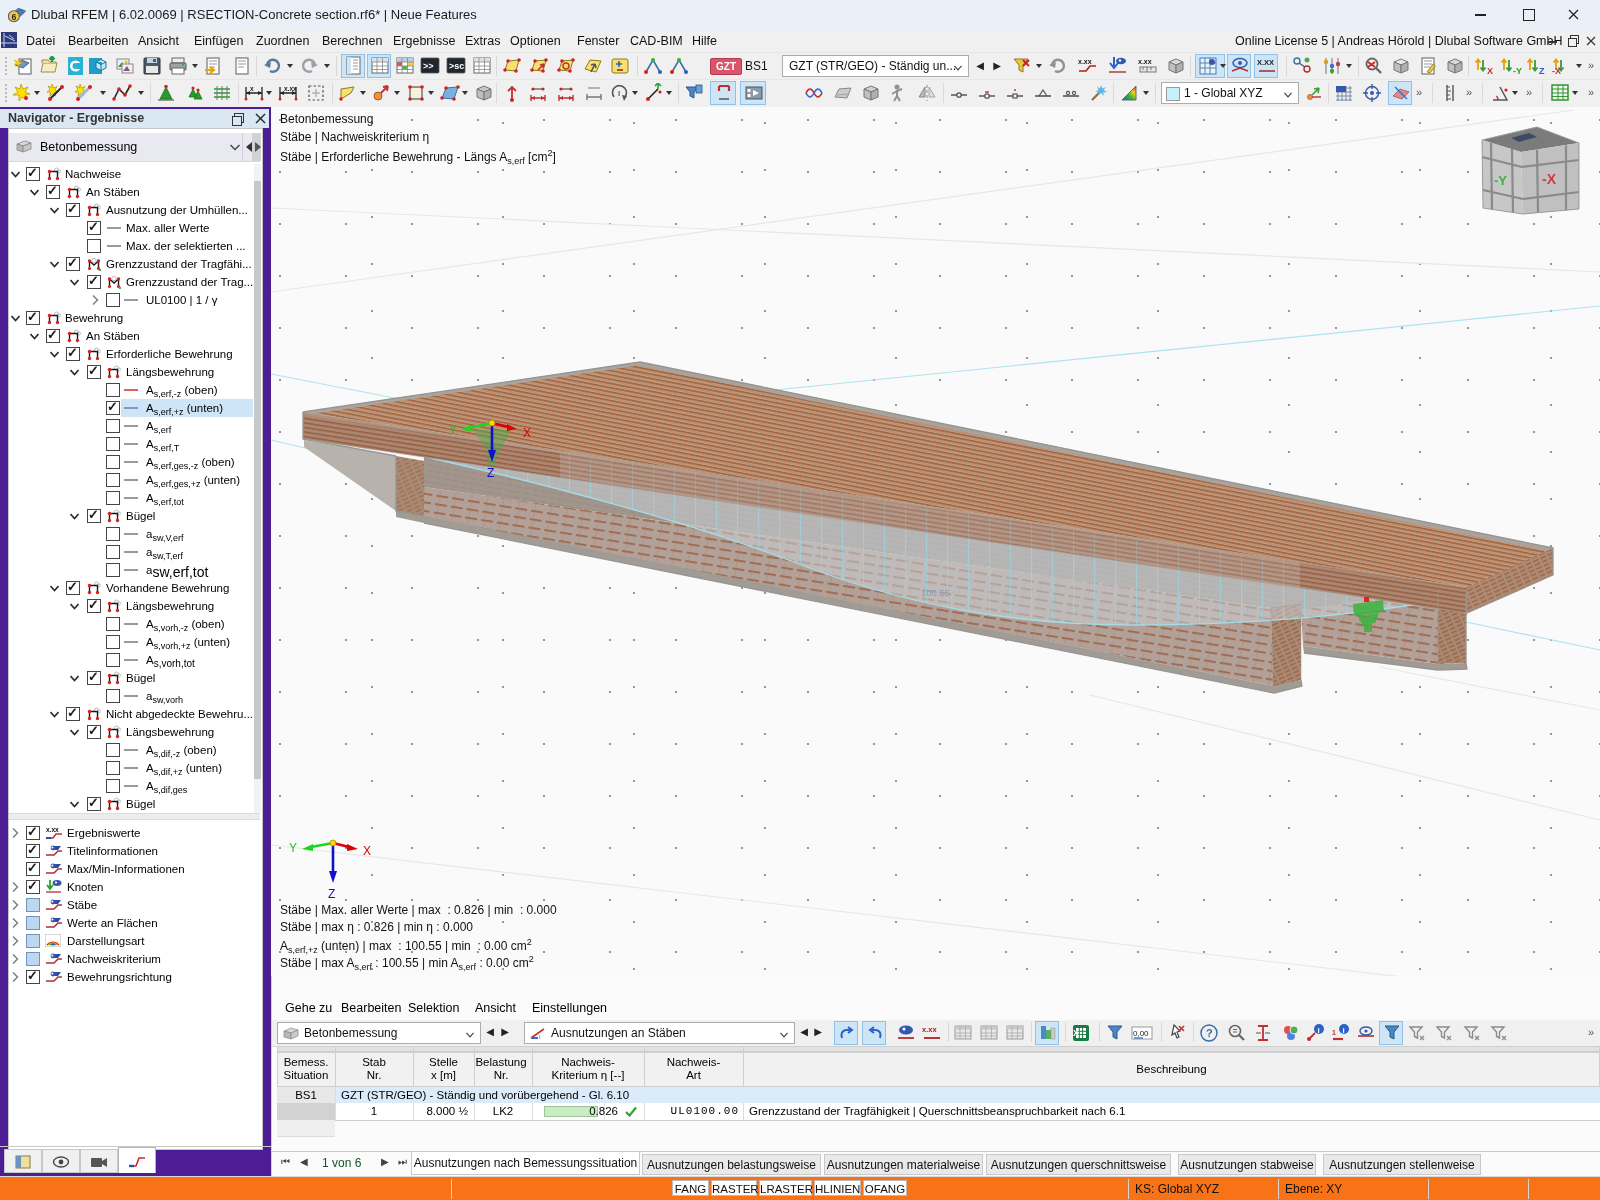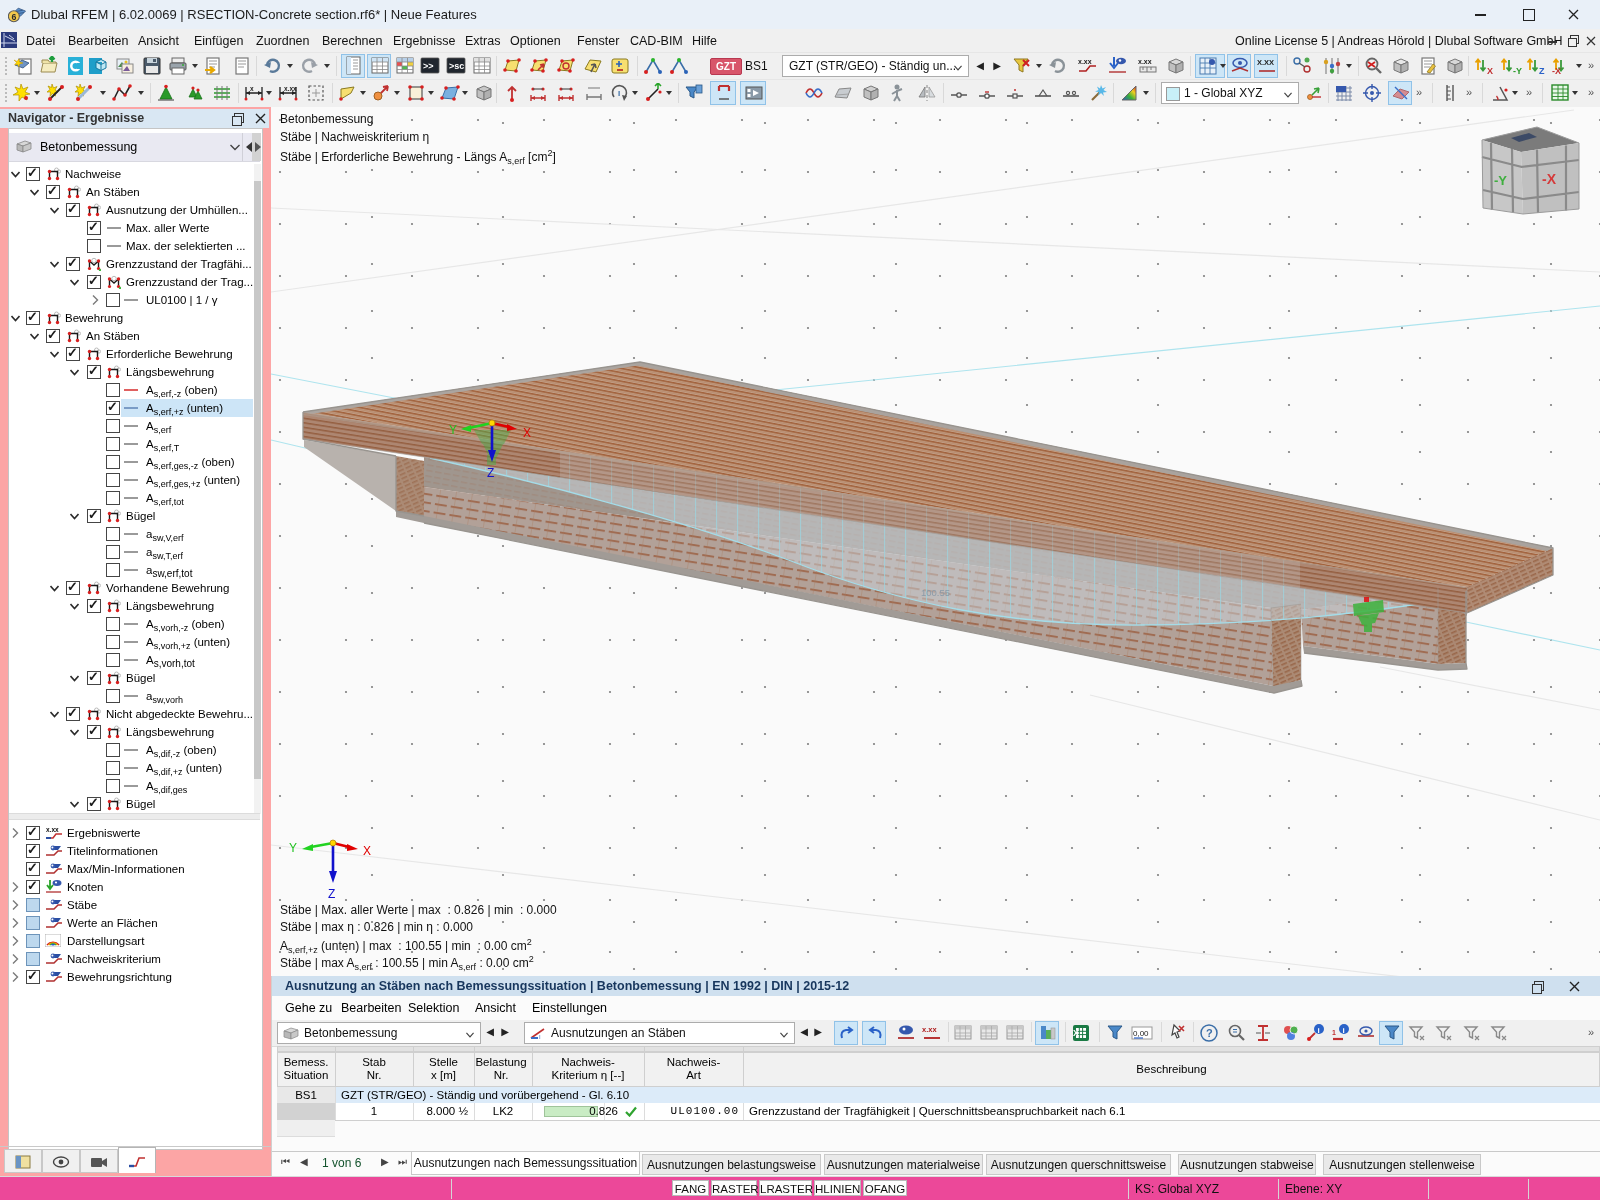--- a/index.html
+++ b/index.html
@@ -13,41 +13,41 @@
 .menu-item{position:absolute;top:5px;font-size:12.5px;color:#111;}
 .tb1{position:absolute;left:0;top:52px;width:1600px;height:27px;background:#f0f0f0;border-top:1px solid #e6e6e6;}
 .tb2{position:absolute;left:0;top:79px;width:1600px;height:28px;background:#f0f0f0;border-top:1px solid #e6e6e6;border-bottom:1px solid #d5d5d5;}
 .grip{position:absolute;top:4px;width:5px;height:19px;background-image:repeating-linear-gradient(#bbb 0 2px,transparent 2px 4px);background-size:2px 100%;background-repeat:no-repeat;background-position:1px 0;}
 .sep{position:absolute;top:3px;width:1px;height:20px;background:#d9d9d9;}
 .dd{position:absolute;top:11px;width:0;height:0;border-left:3.5px solid transparent;border-right:3.5px solid transparent;border-top:4px solid #333;}
 .combo{position:absolute;background:#fff;border:1px solid #acacac;font-size:12px;color:#111;}
 .cv{position:absolute;right:6px;top:8px;width:8px;height:8px;}
 .navbtn{position:absolute;width:14px;height:20px;top:3px;text-align:center;line-height:20px;font-size:10px;color:#222;}
 
-.nav{position:absolute;left:0;top:107px;width:271px;height:1069px;background:#fca5a5;}
+.nav{position:absolute;left:0;top:107px;width:271px;height:1069px;background:#4c1d95;}
 .nav-title{position:absolute;left:0;top:2px;width:269px;height:19px;background:#d9e7f3;}
 .nav-body{position:absolute;left:8px;top:21px;width:253px;height:1020px;background:#fff;border:1px solid #c5c5c5;}
 .tree-row{position:absolute;height:18px;font-size:11.5px;color:#000;white-space:nowrap;}
 .cb{position:absolute;width:12px;height:12px;border:1.5px solid #454545;background:#fff;}
 .cb .ck{position:absolute;left:0px;top:-3px;font-size:13px;color:#1a1a1a;font-weight:bold;}
 .cb3{position:absolute;width:12px;height:12px;border:1.5px solid #6d94ba;background:#bdd8ee;}
 .dashico{position:absolute;width:14px;height:2px;top:8px;background:#9a9a9a;}
 
 .vp{position:absolute;left:271px;top:107px;width:1329px;height:869px;background:#fafafa;overflow:hidden;}
 .vp-text{position:absolute;font-size:12px;color:#111;white-space:nowrap;}
 
 .bp{position:absolute;left:271px;top:976px;width:1329px;height:200px;background:#fbfbfb;border-left:1px solid #d0d0d0;}
 .bp-title{position:absolute;left:0;top:0;width:1329px;height:20px;background:#cfe0ef;}
 .bp-menu{position:absolute;left:0;top:20px;width:1329px;height:24px;background:#fbfbfb;}
 .bp-tool{position:absolute;left:0;top:44px;width:1329px;height:26px;background:#f0f0f0;border-bottom:1px solid #dcdcdc;}
 .th{position:absolute;font-size:11.5px;color:#000;text-align:center;line-height:13px;}
 .cell{position:absolute;font-size:11.5px;color:#000;white-space:nowrap;}
 .tab{position:absolute;font-size:12px;color:#111;text-align:center;background:#e9e9e9;border:1px solid #c9c9c9;box-sizing:border-box;}
 
-.status{position:absolute;left:0;top:1176px;width:1600px;height:24px;background:#ec4899;border-top:1px solid #d9d9d9;}
+.status{position:absolute;left:0;top:1176px;width:1600px;height:24px;background:#f97316;border-top:1px solid #d9d9d9;}
 .sbox{position:absolute;top:3px;height:16px;background:#fdfdfd;border:1px solid #b9b9b9;font-size:11.5px;color:#111;text-align:center;line-height:16px;box-sizing:border-box;}
 .stext{position:absolute;top:5px;font-size:12px;color:#111;}
 </style>
 </head>
 <body>
 <div id="app">
 
   <div class="titlebar">
     <svg class="abs" style="left:8px;top:5px" width="19" height="18" viewBox="0 0 26 24">
       <path d="M6 12 L14 4 L24 8 L17 15 Z" fill="#5b8fc9" stroke="#2a4a77" stroke-width="1"></path>
@@ -884,21 +884,21 @@
           <span class="abs" style="left:137px;top:2.5px">a<sub style="font-size:9px">sw,V,erf</sub></span>
         </div>
       <div class="tree-row" style="left:0;top:414px;width:251px">
           <div class="cb" style="left:97px;top:2px"></div>
           <div class="dashico" style="left:115px"></div>
           <span class="abs" style="left:137px;top:2.5px">a<sub style="font-size:9px">sw,T,erf</sub></span>
         </div>
       <div class="tree-row" style="left:0;top:432px;width:251px">
           <div class="cb" style="left:97px;top:2px"></div>
           <div class="dashico" style="left:115px"></div>
-          <span class="abs" style="left:137px;top:2.5px">a<sub style="font-size:10px">sw,erf,tot</sub></span>
+          <span class="abs" style="left:137px;top:2.5px">a<sub style="font-size:14px">sw,erf,tot</sub></span>
         </div>
       <div class="tree-row" style="left:0;top:450px;width:251px">
           <svg class="abs" style="left:41px;top:5px" width="9" height="9">
             <path d="M0.5 2 L4.5 6.5 L8.5 2" stroke="#2b2b2b" stroke-width="1.6" fill="none"></path>
           </svg>
           <div class="cb" style="left:57px;top:2px">
             <span class="ck">✓</span>
           </div>
           <svg class="abs" style="left:78px;top:2px" width="14" height="14" viewBox="0 0 14 14">
             <circle cx="9.5" cy="3" r="2" fill="none" stroke="#bbb" stroke-width="1"></circle>
@@ -1322,28 +1322,20 @@
     <div class="vp-text" style="left:9px;top:5px">Betonbemessung</div>
     <div class="vp-text" style="left:9px;top:23px">Stäbe | Nachweiskriterium η</div>
     <div class="vp-text" style="left:9px;top:41px">Stäbe | Erforderliche Bewehrung - Längs A<sub style="font-size:9px">s,erf</sub> [cm<sup style="font-size:9px">2</sup>]</div>
     <div class="vp-text" style="left:9px;top:796px">Stäbe | Max. aller Werte | max&nbsp;&nbsp;: 0.826 | min&nbsp;&nbsp;: 0.000</div>
     <div class="vp-text" style="left:9px;top:813px">Stäbe | max η : 0.826 | min η : 0.000</div>
     <div class="vp-text" style="left:9px;top:830px">A<sub style="font-size:9px">s,erf,+z</sub> (unten) | max&nbsp;&nbsp;: 100.55 | min&nbsp;&nbsp;: 0.00 cm<sup style="font-size:9px">2</sup></div>
     <div class="vp-text" style="left:9px;top:847px">Stäbe | max A<sub style="font-size:9px">s,erf</sub> : 100.55 | min A<sub style="font-size:9px">s,erf</sub> : 0.00 cm<sup style="font-size:9px">2</sup></div>
   </div>
 
   <div class="bp" id="bp">
-    <div class="bp-title">
-        <span class="abs" style="left:13px;top:3px;font-size:12.5px;font-weight:bold;color:#17365d">Ausnutzung an Stäben nach Bemessungssituation | Betonbemessung | EN 1992 | DIN | 2015-12</span>
-        <div class="abs" style="left:1262px;top:5px;width:8px;height:8px;border:1.2px solid #333"></div>
-        <div class="abs" style="left:1260px;top:8px;width:8px;height:8px;border:1.2px solid #333;background:#cfe0ef"></div>
-        <svg class="abs" style="left:1297px;top:5px" width="11" height="11">
-          <path d="M1 1 L10 10 M10 1 L1 10" stroke="#222" stroke-width="1.4"></path>
-        </svg>
-      </div>
     <div class="bp-menu">
         <span class="abs" style="left:13px;top:5px;font-size:12.5px">Gehe zu</span>
         <span class="abs" style="left:69px;top:5px;font-size:12.5px">Bearbeiten</span>
         <span class="abs" style="left:136px;top:5px;font-size:12.5px">Selektion</span>
         <span class="abs" style="left:203px;top:5px;font-size:12.5px">Ansicht</span>
         <span class="abs" style="left:260px;top:5px;font-size:12.5px">Einstellungen</span>
       </div>
     <div class="bp-tool">
         <div class="combo" style="left:5px;top:2px;width:202px;height:20px">
           <svg class="abs" style="left:5px;top:3px" width="16" height="14" viewBox="0 0 16 14">

